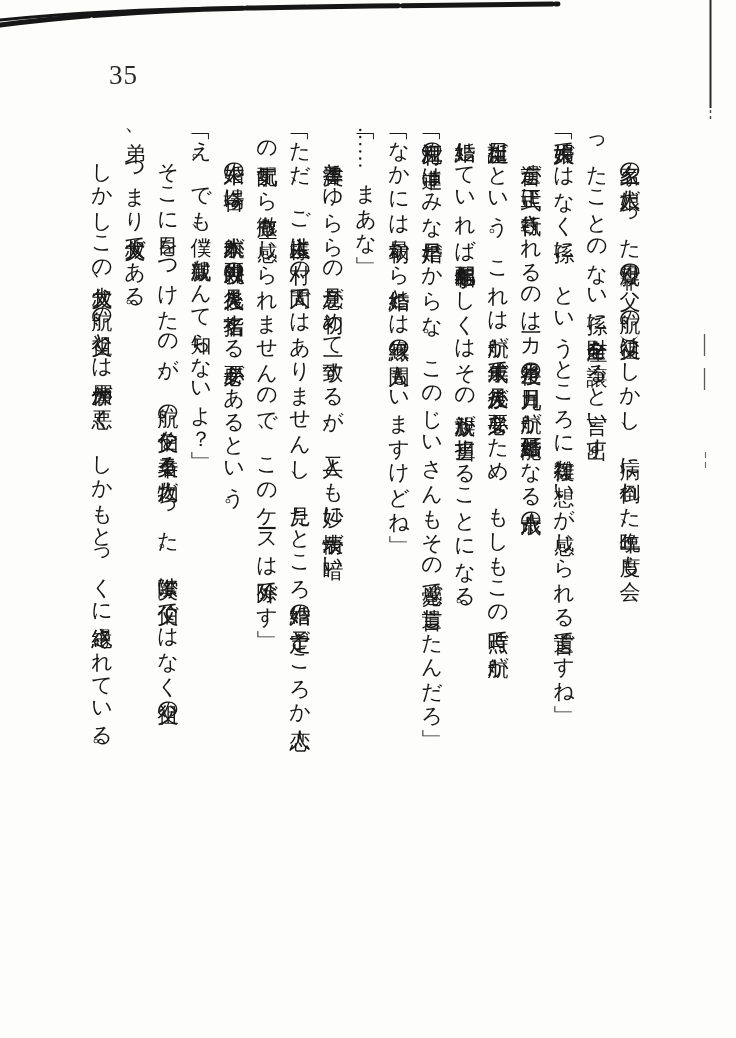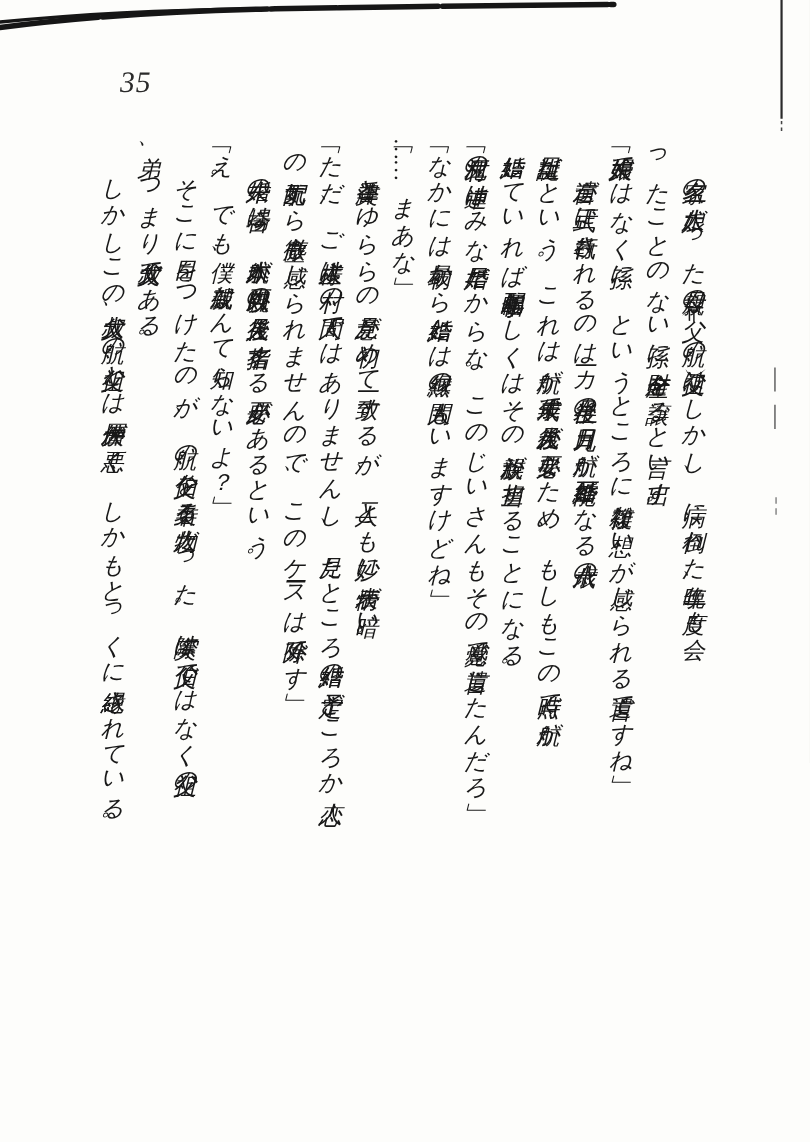--- a/index.html
+++ b/index.html
@@ -6,21 +6,20 @@
   body{
     width:736px;height:1038px;
     background:#e9e9e7;
     font-family:"Liberation Serif","DejaVu Serif",serif;
   }
   .page{
     position:relative;
     width:736px;height:1038px;
     background:#fdfdfb;
     overflow:hidden;
-    font-style:italic;
   }
   
   .page-number{
     position:absolute;
     left:109px;top:60px;
     font-size:27px;
     color:#2a2a2a;
     letter-spacing:1px;
   }
   

